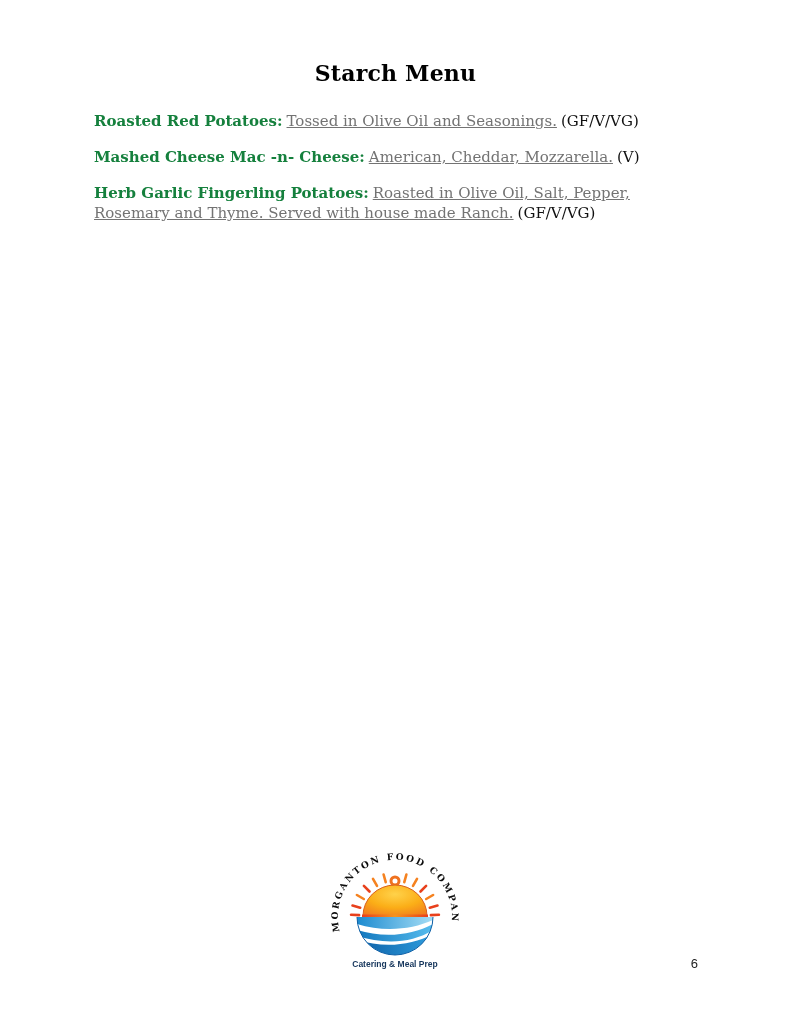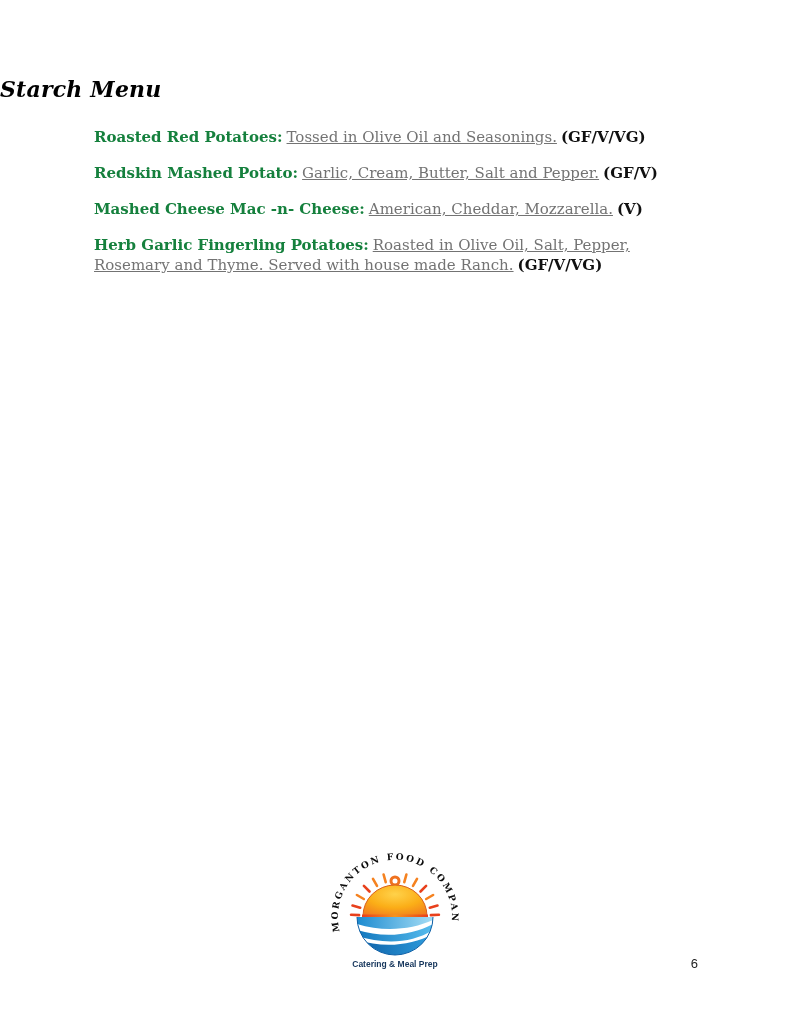--- a/index.html
+++ b/index.html
@@ -6,40 +6,40 @@
   body {
     width: 791px; height: 1024px;
     background: #ffffff;
     position: relative;
     font-family: "DejaVu Serif", serif;
     color: #161616;
     overflow: hidden;
   }
   .page-title {
     margin: 0;
-    padding-top: 76px;
+    padding-top: 60px;
+    text-align: center;
     font-size: 22px;
     line-height: 26px;
     font-weight: bold;
     color: #000000;
     letter-spacing: 0.2px;
-    font-style: italic;
   }
   .menu {
     margin: 25px 97px 0 94px;
     width: 600px;
   }
   .menu-item {
     margin: 0 0 16px 0;
     font-size: 15px;
     line-height: 20px;
   }
   .item-name { font-weight: bold; color: #15803d; }
   .item-desc { margin: 0 1px 0 4px; color: #737373; text-decoration: underline; }
-  .item-codes { font-weight: bold; margin-left: 3px; color: #101010; }
+  .item-codes { font-weight: normal; margin-left: 3px; color: #101010; }
   .logo-wrap {
     position: absolute;
     left: 325px;
     top: 849px;
     width: 140px;
     height: 124px;
   }
   .page-number {
     position: absolute;
     top: 956px;
@@ -49,21 +49,20 @@
     color: #222222;
   }
 </style>
 </head>
 <body>
 
 <h1 class="page-title">Starch Menu</h1>
 
 <div class="menu">
   <p class="menu-item"><span class="item-name">Roasted Red Potatoes:</span><span class="item-desc">Tossed in Olive Oil and Seasonings.</span><span class="item-codes">(GF/V/VG)</span></p>
-  <p class="menu-item"><span class="item-name">Redskin Mashed Potato:</span><span class="item-desc">Garlic, Cream, Butter, Salt and Pepper.</span><span class="item-codes">(GF/V)</span></p>
   <p class="menu-item"><span class="item-name">Mashed Cheese Mac -n- Cheese:</span><span class="item-desc">American, Cheddar, Mozzarella.</span><span class="item-codes">(V)</span></p>
   <p class="menu-item"><span class="item-name">Herb Garlic Fingerling Potatoes:</span><span class="item-desc">Roasted in Olive Oil, Salt, Pepper, Rosemary and Thyme. Served with house made Ranch.</span><span class="item-codes">(GF/V/VG)</span></p>
 </div>
 
 <div class="logo-wrap">
   <svg width="140" height="124" viewBox="0 0 140 124">
     <defs>
       <radialGradient id="domeGrad" cx="0.5" cy="0.3" r="0.85">
         <stop offset="0" stop-color="#ffd24a"></stop>
         <stop offset="0.5" stop-color="#fbae17"></stop>

